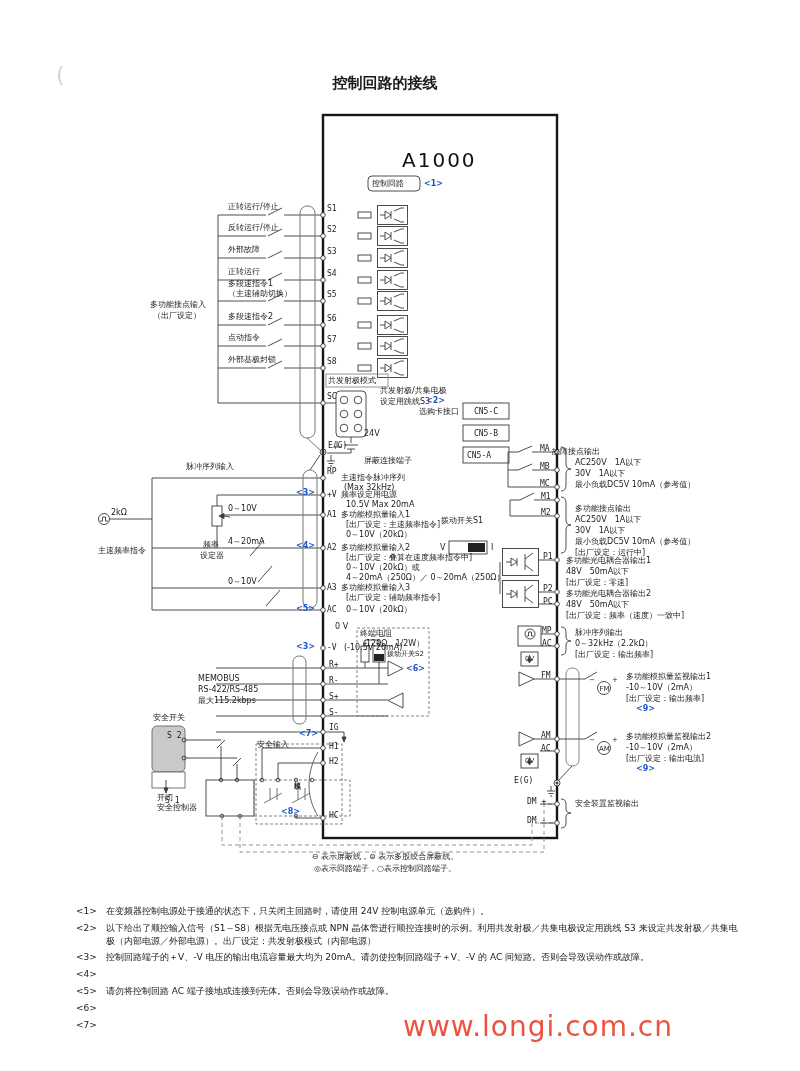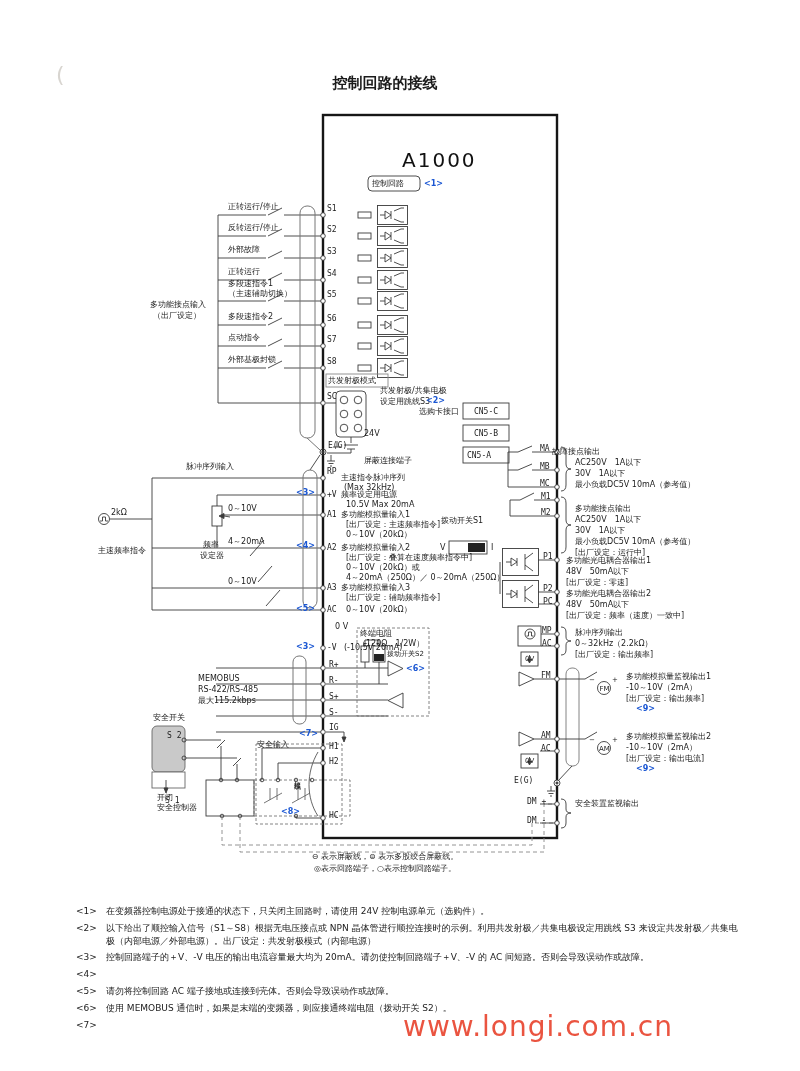--- a/index.html
+++ b/index.html
@@ -519,17 +519,16 @@
   <div class="lb t9" style="left:76px;top:905px;">&lt;1&gt;</div>
   <div class="lb t9 wrap" style="left:106px;top:905px;width:640px;">在变频器控制电源处于接通的状态下，只关闭主回路时，请使用 24V 控制电源单元（选购件）。</div>
   <div class="lb t9" style="left:76px;top:922px;">&lt;2&gt;</div>
   <div class="lb t9 wrap" style="left:106px;top:922px;width:640px;">以下给出了顺控输入信号（S1～S8）根据无电压接点或 NPN 晶体管进行顺控连接时的示例。利用共发射极／共集电极设定用跳线 S3 来设定共发射极／共集电极（内部电源／外部电源）。出厂设定：共发射极模式（内部电源）</div>
   <div class="lb t9" style="left:76px;top:951px;">&lt;3&gt;</div>
   <div class="lb t9 wrap" style="left:106px;top:951px;width:640px;">控制回路端子的＋V、-V 电压的输出电流容量最大均为 20mA。请勿使控制回路端子＋V、-V 的 AC 间短路。否则会导致误动作或故障。</div>
   <div class="lb t9" style="left:76px;top:968px;">&lt;4&gt;</div>
   <div class="lb t9" style="left:76px;top:985px;">&lt;5&gt;</div>
   <div class="lb t9 wrap" style="left:106px;top:985px;width:640px;">请勿将控制回路 AC 端子接地或连接到壳体。否则会导致误动作或故障。</div>
   <div class="lb t9" style="left:76px;top:1002px;">&lt;6&gt;</div>
-  <div class="lb t9 wrap" style="left:106px;top:1002px;width:640px;">使用 MEMOBUS 通信时，如果是末端的变频器，则应接通终端电阻（拨动开关 S2）。</div>
   <div class="lb t9" style="left:76px;top:1019px;">&lt;7&gt;</div>
 
   <div class="footer-site">www.longi.com.cn</div>
 </div>
 
 </body></html>

